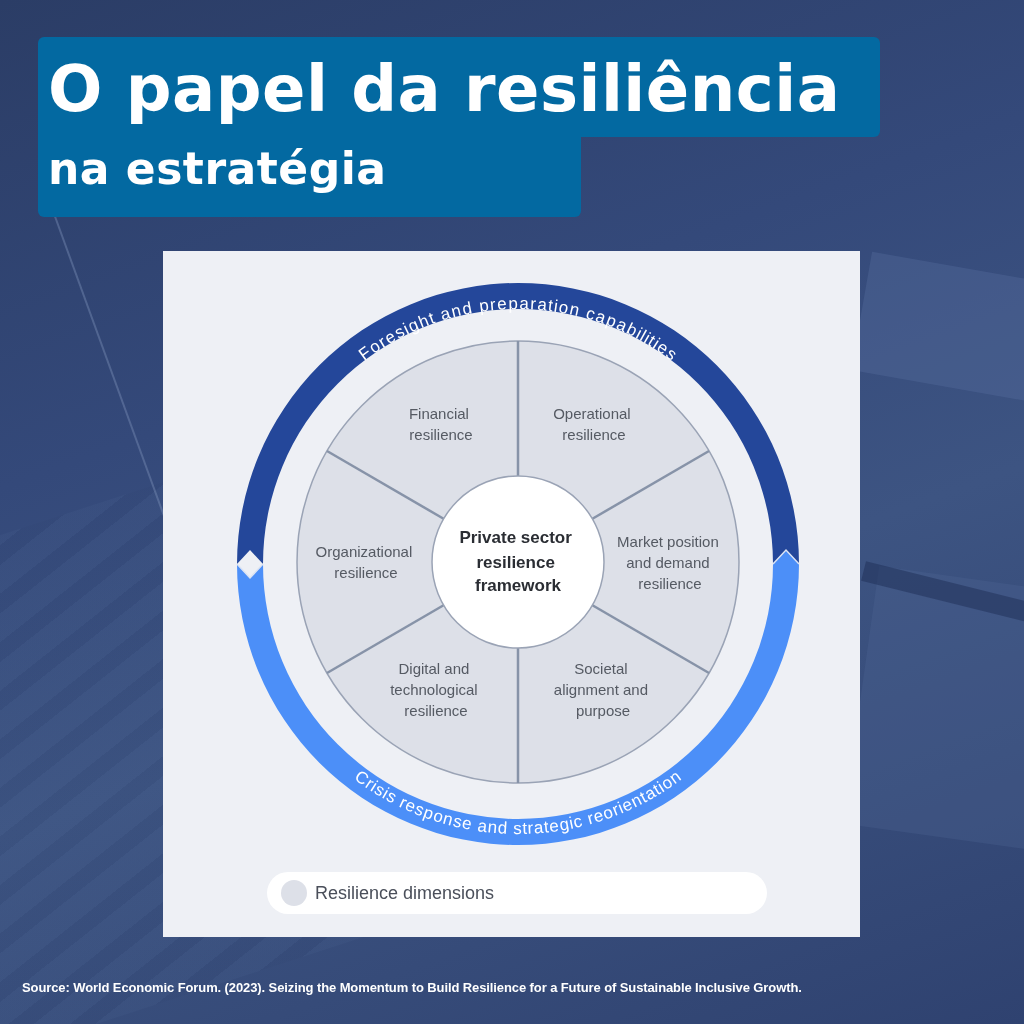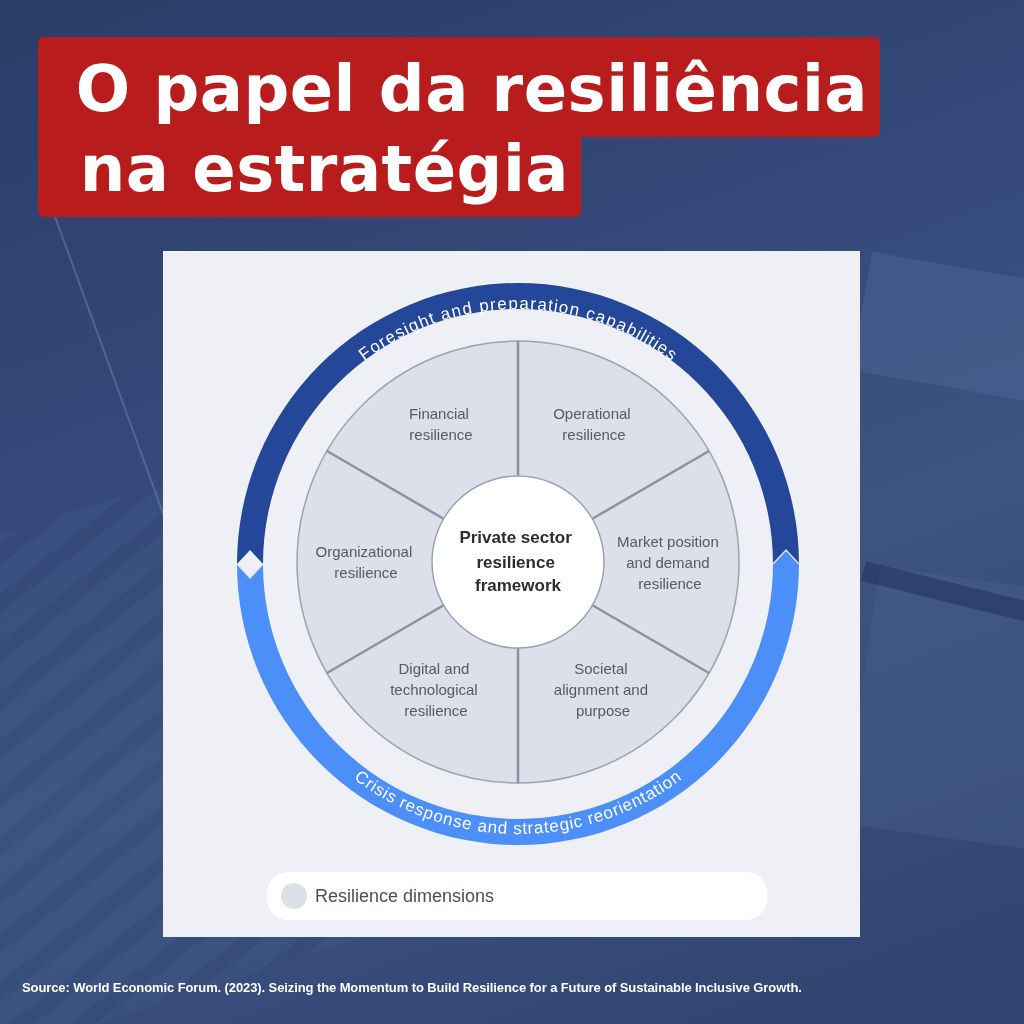--- a/index.html
+++ b/index.html
@@ -14,33 +14,33 @@
     background: repeating-linear-gradient(155deg, rgba(80,105,150,0.25) 0 26px, rgba(40,58,100,0.15) 26px 44px);
     transform: skewY(-18deg); opacity: 0.55; border-radius: 18px;
   }
   .bg-stroke1 { left: 860px; top: 270px; width: 220px; height: 120px; background: rgba(90,112,160,0.35); transform: rotate(10deg); }
   .bg-stroke2 { left: 860px; top: 580px; width: 220px; height: 260px; background: rgba(80,102,150,0.3); transform: rotate(8deg); }
   .bg-stroke3 { left: 860px; top: 590px; width: 240px; height: 20px; background: rgba(30,45,85,0.5); transform: rotate(14deg); }
   .bg-line { left: 48px; top: 200px; width: 2px; height: 430px; background: rgba(120,140,180,0.45); transform: rotate(-20deg); transform-origin: top; }
 
   .title-box { position: absolute; left: 38px; top: 37px; }
   .title-line {
-    display: inline-block; background: #b91c1c; color: #ffffff;
+    display: inline-block; background: #0369a1; color: #ffffff;
     font-family: "DejaVu Sans", sans-serif; font-weight: bold;
     font-size: 62px; line-height: 88px; letter-spacing: 0.5px;
-    padding: 0 12px 0 12px; white-space: nowrap; text-align: right;
+    padding: 0 12px 0 12px; white-space: nowrap;
   }
   .title-line.l1 { position: absolute; left: 0; top: 0; width: 842px; height: 100px; border-radius: 6px 6px 6px 0; line-height: 104px; font-size: 64px; box-sizing: border-box; padding-left: 10px; }
-  .title-line.l2 { position: absolute; left: 0; top: 100px; width: 543px; height: 80px; border-radius: 0 0 6px 6px; line-height: 64px; font-size: 64px; box-sizing: border-box; padding-left: 10px; }
+  .title-line.l2 { position: absolute; left: 0; top: 100px; width: 543px; height: 80px; border-radius: 0 0 6px 6px; line-height: 64px; font-size: 44px; box-sizing: border-box; padding-left: 10px; }
 
   .panel { position: absolute; left: 163px; top: 251px; width: 697px; height: 686px; background: #eef0f5; }
   .diagram { position: absolute; left: 0; top: 0; }
 
   .legend {
-    position: absolute; left: 267px; top: 872px; width: 500px; height: 48px;
+    position: absolute; left: 267px; top: 872px; width: 500px; height: 42px;
     background: #ffffff; border-radius: 21px; display: flex; align-items: center;
     box-sizing: border-box; padding-left: 14px; gap: 0;
   }
   .legend-item { display: flex; align-items: center; }
   .legend-item + .legend-item { margin-left: 24px; }
   .swatch { width: 26px; height: 26px; border-radius: 50%; margin-right: 8px; }
   .swatch.dims { background: #dde0e8; }
   .swatch.caps { background: linear-gradient(90deg, #24479a 0 50%, #4c8ff8 50% 100%); }
   .legend-label { font-size: 18px; color: #4a4f5a; }
 

